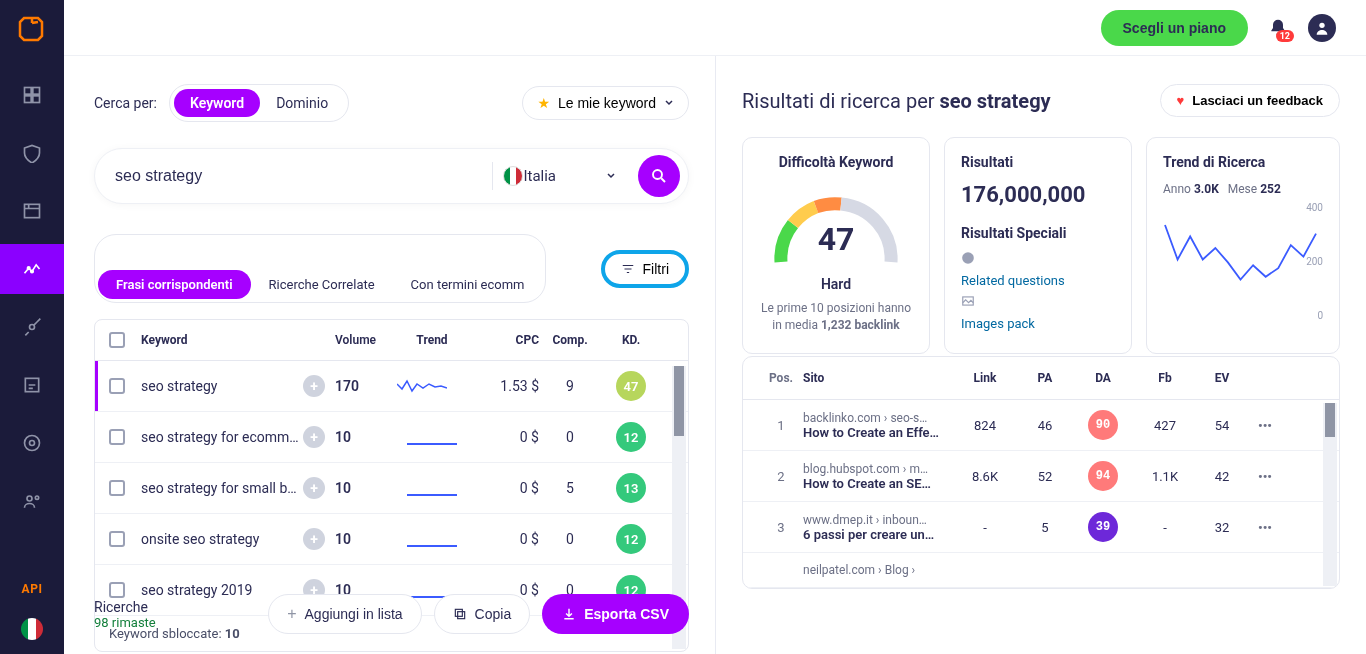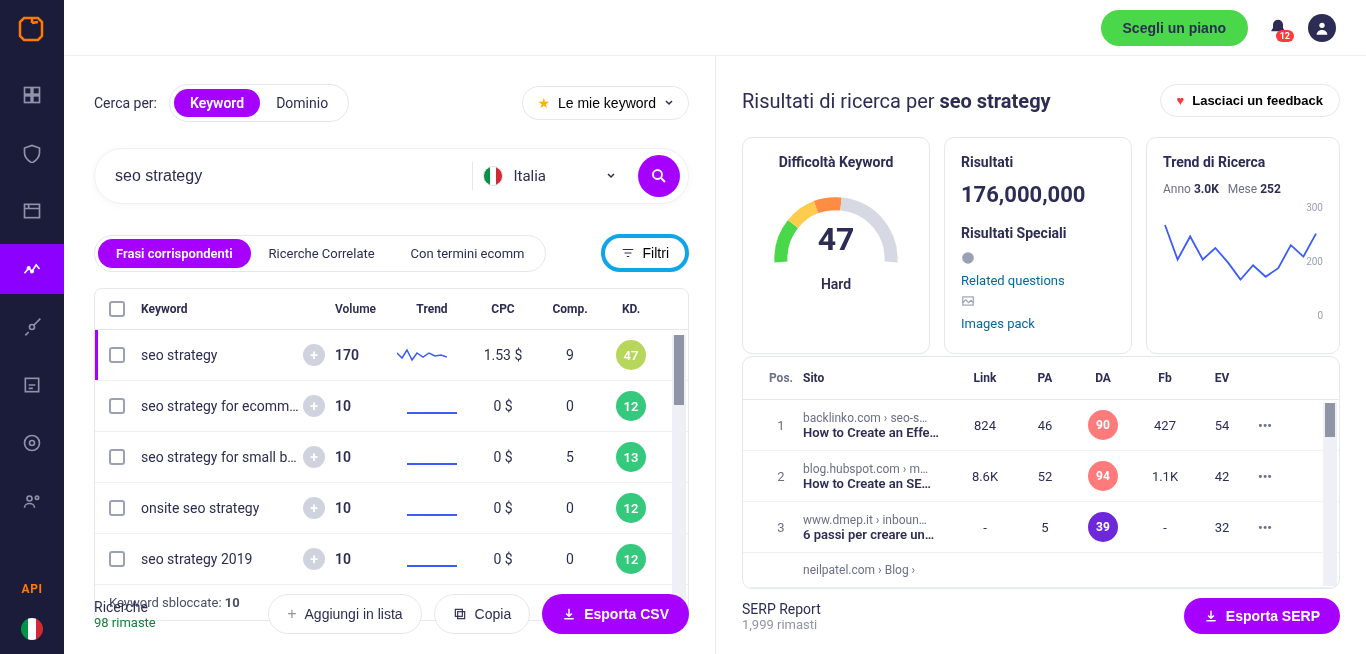--- a/index.html
+++ b/index.html
@@ -39,46 +39,46 @@
   .pill-group { display: flex; align-items: center; background: #fff; border: 1px solid #e5e7ef; border-radius: 22px; padding: 4px; }
   .pill { padding: 6px 16px; border-radius: 18px; font-size: 14px; cursor: pointer; }
   .pill.active { background: #a600ff; color: #fff; font-weight: 600; }
   .my-keywords-btn { margin-left: auto; border: 1px solid #e5e7ef; border-radius: 22px; padding: 8px 14px; display: flex; align-items: center; gap: 8px; font-size: 14px; cursor: pointer; background: #fff; }
   .star { color: #ffb400; }
   .chevron-down { width: 10px; height: 10px; }
   
   .search-bar { display: flex; align-items: center; gap: 10px; background: #fff; border-radius: 30px; box-shadow: 0 1px 8px rgba(0,0,0,0.04); border: 1px solid #eef0f5; padding: 6px 8px 6px 20px; margin-bottom: 30px; }
   .search-input { flex: 1; border: none; outline: none; font-size: 16px; color: #2c2c54; }
   .search-sep { width: 1px; height: 28px; background: #e5e7ef; }
-  .country-sel { display: flex; align-items: center; gap: 10px; cursor: pointer; padding-right: 12px; }
+  .country-sel { display: flex; align-items: center; cursor: pointer; padding-right: 12px; }
   .flag-small { width: 20px; height: 20px; border-radius: 50%; background: linear-gradient(90deg, #009246 33%, #fff 33%, #fff 66%, #ce2b37 66%); border: 1px solid #ddd; }
   .country-name { font-size: 15px; color: #2c2c54; }
   .search-btn { width: 42px; height: 42px; border-radius: 50%; background: #a600ff; display: flex; align-items: center; justify-content: center; cursor: pointer; border: none; }
   
   
   .kw-tabs-row { display: flex; align-items: center; margin-bottom: 16px; }
   .kw-tabs { display: flex; align-items: center; background: #fff; border: 1px solid #e5e7ef; border-radius: 22px; padding: 3px; }
-  .kw-tab { padding: 7px 18px; border-radius: 18px; font-size: 13px; cursor: pointer; color: #2c2c54; }
+  .kw-tab { padding: 7px 18px; border-radius: 18px; font-size: 13px; cursor: pointer; color: #2c2c54; margin-top: 32px; }
   .kw-tab.active { background: #a600ff; color: #fff; font-weight: 600; }
   .filter-btn { margin-left: auto; border: 4px solid #0ea5e9; border-radius: 22px; padding: 7px 16px; display: flex; align-items: center; gap: 8px; font-size: 14px; background: #fff; cursor: pointer; }
   
   
   .kw-table { border: 1px solid #e5e7ef; border-radius: 8px; overflow: hidden; position: relative; }
   .kw-header { display: flex; align-items: center; padding: 12px 14px; font-size: 12px; font-weight: 700; color: #2c2c54; border-bottom: 1px solid #e5e7ef; }
   .kw-row { display: flex; align-items: center; padding: 10px 14px; font-size: 14px; border-bottom: 1px solid #eef0f5; position: relative; }
   .kw-row.selected::before { content: ""; position: absolute; left: 0; top: 0; bottom: 0; width: 3px; background: #a600ff; }
   .chk { width: 16px; height: 16px; border: 2px solid #9aa0b5; border-radius: 3px; cursor: pointer; }
   .col-chk { width: 32px; }
   .col-kw { width: 162px; white-space: nowrap; overflow: hidden; text-overflow: ellipsis; }
   .col-plus { width: 32px; }
   .plus-circ { width: 22px; height: 22px; border-radius: 50%; background: #cfd3de; color: #fff; display: flex; align-items: center; justify-content: center; font-size: 14px; font-weight: 700; cursor: pointer; }
   .col-vol { width: 62px; text-align: left; font-weight: 600; }
   .col-trend { width: 70px; text-align: center; }
   .trend-line { display: inline-block; width: 50px; height: 18px; border-bottom: 2px solid #3b5bff; }
-  .col-cpc { width: 72px; text-align: center; }
+  .col-cpc { width: 72px; text-align: right; }
   .col-comp { width: 62px; text-align: center; }
   .col-kd { width: 60px; text-align: center; }
   .kd-badge { display: inline-flex; width: 30px; height: 30px; border-radius: 50%; align-items: center; justify-content: center; font-size: 13px; font-weight: 600; color: #fff; }
   .scroll-track { position: absolute; right: 2px; top: 46px; bottom: 2px; width: 14px; background: #eef0f5; }
   .scroll-thumb { position: absolute; left: 2px; right: 2px; top: 0; height: 70px; background: #8f95a5; }
   .unlocked-row { padding: 10px 14px; font-size: 13px; color: #4a4f68; }
   
   
   .footer-left { position: absolute; left: 30px; right: 26px; bottom: 20px; display: flex; align-items: center; }
   .searches-left { font-size: 14px; color: #2c2c54; }
@@ -117,21 +117,21 @@
   .serp-table { border: 1px solid #e5e7ef; border-radius: 10px; overflow: hidden; position: relative; }
   .serp-header { display: flex; align-items: center; padding: 14px 16px; font-size: 12px; font-weight: 700; color: #2c2c54; border-bottom: 1px solid #e5e7ef; }
   .serp-row { display: flex; align-items: center; padding: 10px 16px; font-size: 13px; border-bottom: 1px solid #eef0f5; }
   .sc-pos { width: 44px; text-align: center; color: #6c7086; }
   .sc-site { width: 150px; overflow: hidden; }
   .site-url { color: #6c7086; font-size: 12px; white-space: nowrap; overflow: hidden; text-overflow: ellipsis; }
   .site-title { font-weight: 600; color: #2c2c54; white-space: nowrap; overflow: hidden; text-overflow: ellipsis; font-size: 13px; }
   .sc-link { width: 64px; text-align: center; }
   .sc-pa { width: 56px; text-align: center; }
   .sc-da { width: 60px; text-align: center; }
-  .da-badge { display: inline-flex; width: 30px; height: 30px; border-radius: 50%; align-items: center; justify-content: center; font-size: 12px; font-weight: 700; color: #fff; }
+  .da-badge { display: inline-flex; width: 30px; height: 30px; border-radius: 50%; align-items: center; justify-content: center; font-size: 12px; font-weight: 700; color: #fff; font-family: Liberation Mono, monospace; }
   .sc-fb { width: 64px; text-align: center; }
   .sc-ev { width: 50px; text-align: center; }
   .sc-more { width: 36px; text-align: center; color: #6c7086; font-weight: 700; cursor: pointer; }
   .serp-scroll-track { position: absolute; right: 2px; top: 46px; bottom: 2px; width: 14px; background: #eef0f5; }
   .serp-scroll-thumb { position: absolute; left: 2px; right: 2px; top: 0; height: 34px; background: #8f95a5; }
   
   
   .footer-right { position: absolute; left: 26px; right: 26px; bottom: 20px; display: flex; align-items: center; }
   .serp-rep { font-size: 14px; color: #2c2c54; }
   .serp-rem { color: #8f95a5; font-size: 13px; }
@@ -416,20 +416,23 @@
         <div class="gauge-wrap">
           <svg width="140" height="90" viewBox="0 0 140 90">
             <path d="M15 80 A55 55 0 0 1 27 42" stroke="#4ad84a" stroke-width="13" fill="none" stroke-linecap="butt"></path>
             <path d="M27 42 A55 55 0 0 1 50 25" stroke="#ffcc4d" stroke-width="13" fill="none" stroke-linecap="butt"></path>
             <path d="M50 25 A55 55 0 0 1 75 22" stroke="#ff8c42" stroke-width="13" fill="none" stroke-linecap="butt"></path>
             <path d="M75 22 A55 55 0 0 1 125 80" stroke="#d6d9e4" stroke-width="13" fill="none" stroke-linecap="butt"></path>
           </svg>
           <div class="diff-num">47</div>
         </div>
         <div class="diff-label">Hard</div>
+        <div class="diff-note">
+          <span>Le prime 10 posizioni hanno in media </span><b>1,232 backlink</b>
+        </div>
       </div>
 
       <div class="card card-res">
         <h4>Risultati</h4>
         <div class="big-num">176,000,000</div>
         <div class="special-title">Risultati Speciali</div>
         <div class="special-item">
           <svg class="special-ico" viewBox="0 0 24 24" fill="#9aa0b5">
               <circle cx="12" cy="12" r="10"></circle>
             </svg>
@@ -447,21 +450,21 @@
       <div class="card card-trend">
         <h4>Trend di Ricerca</h4>
         <div class="trend-meta">
           <span>Anno</span> <b>3.0K</b>&nbsp;&nbsp;
           <span>Mese</span> <b>252</b>
         </div>
         <div class="trend-chart">
           <svg width="160" height="120" viewBox="0 0 160 120" id="trend-svg">
               <polyline points="2,23 14.583333333333334,57.5 27.166666666666668,34.5 39.75,57.5 52.333333333333336,46 64.91666666666666,60.375 77.5,77.625 90.08333333333333,63.25 102.66666666666667,74.75 115.25,66.125 127.83333333333333,43.125 140.41666666666666,54.625 153,31.625" fill="none" stroke="#3b5bff" stroke-width="1.8"></polyline>
             </svg>
-          <span class="trend-tick" style="top:0">300</span>
+          <span class="trend-tick" style="top:0">400</span>
           <span class="trend-tick" style="top:54px">200</span>
           <span class="trend-tick" style="top:108px">0</span>
         </div>
       </div>
     </div>
 
     <div class="serp-table">
       <div class="serp-header">
         <div class="sc-pos">Pos.</div>
         <div class="sc-site">Sito</div>
@@ -524,26 +527,14 @@
             <div class="sc-fb"></div>
             <div class="sc-ev"></div>
             <div class="sc-more"></div>
           </div>
         </div>
       <div class="serp-scroll-track">
           <div class="serp-scroll-thumb"></div>
         </div>
     </div>
 
-    <div class="footer-right">
-      <div>
-        <div class="serp-rep">SERP Report</div>
-        <div class="serp-rem">1,999 rimasti</div>
-      </div>
-      <button class="primary-btn" style="margin-left:auto">
-        <svg width="14" height="14" viewBox="0 0 24 24" fill="none" stroke="#fff" stroke-width="2.5">
-            <path d="M12 3v12M7 11l5 5 5-5M4 20h16"></path>
-          </svg>
-        <span>Esporta SERP</span>
-      </button>
-    </div>
   </div>
 </div>
 
 </body></html>

